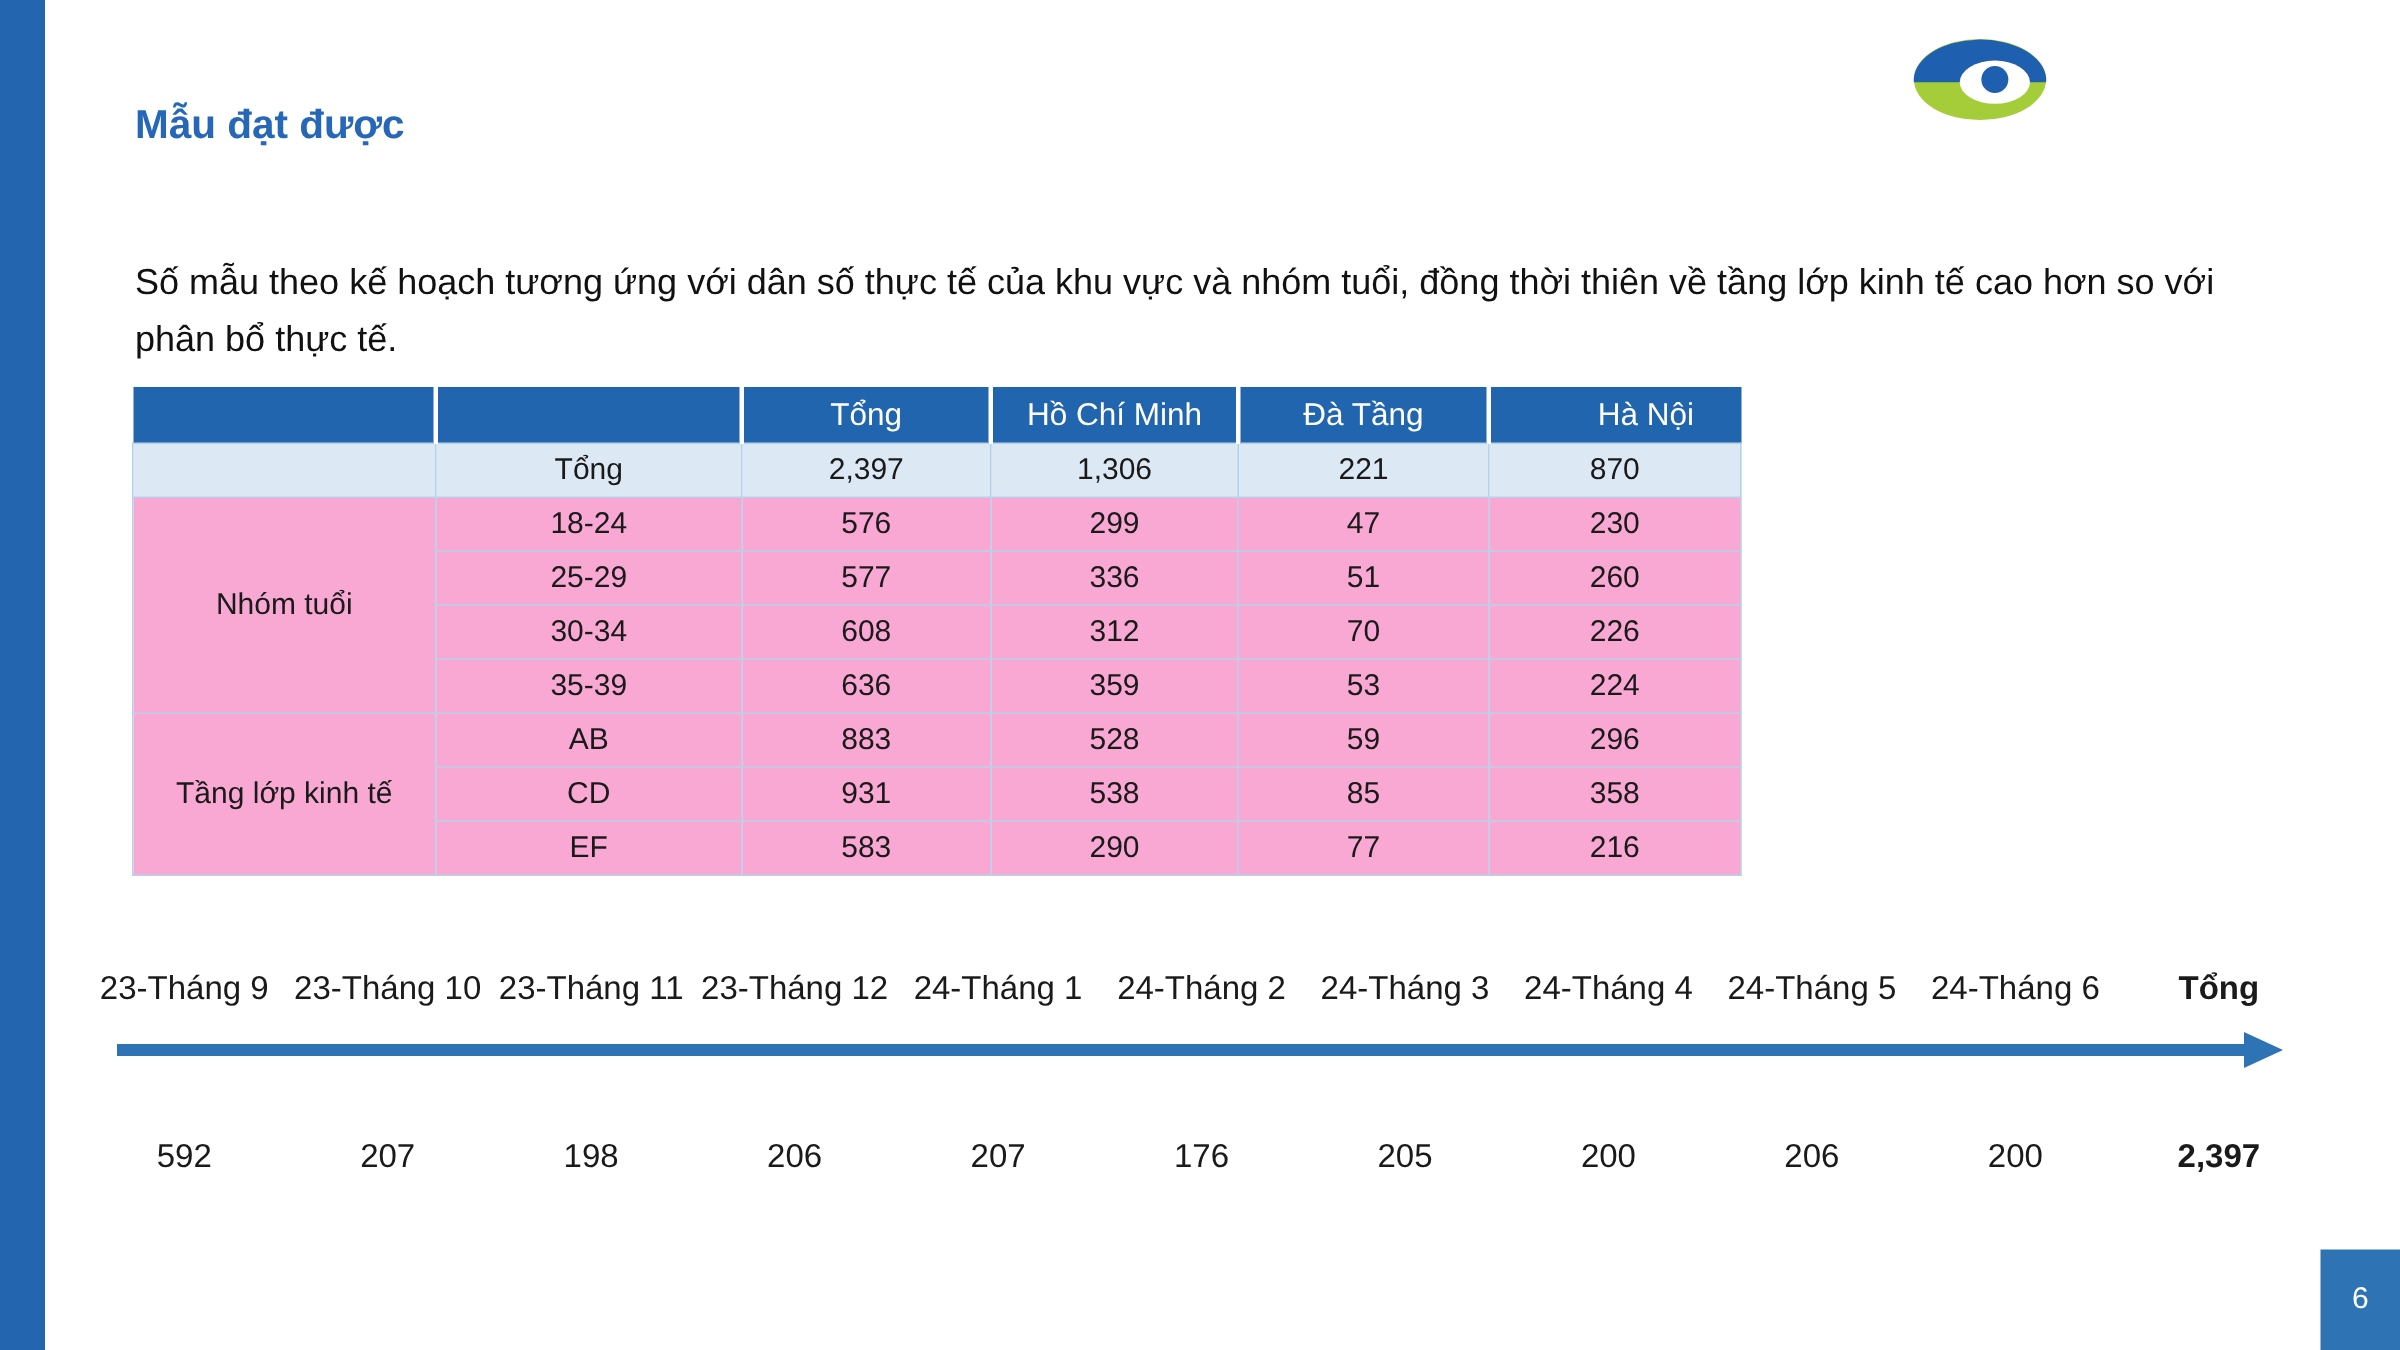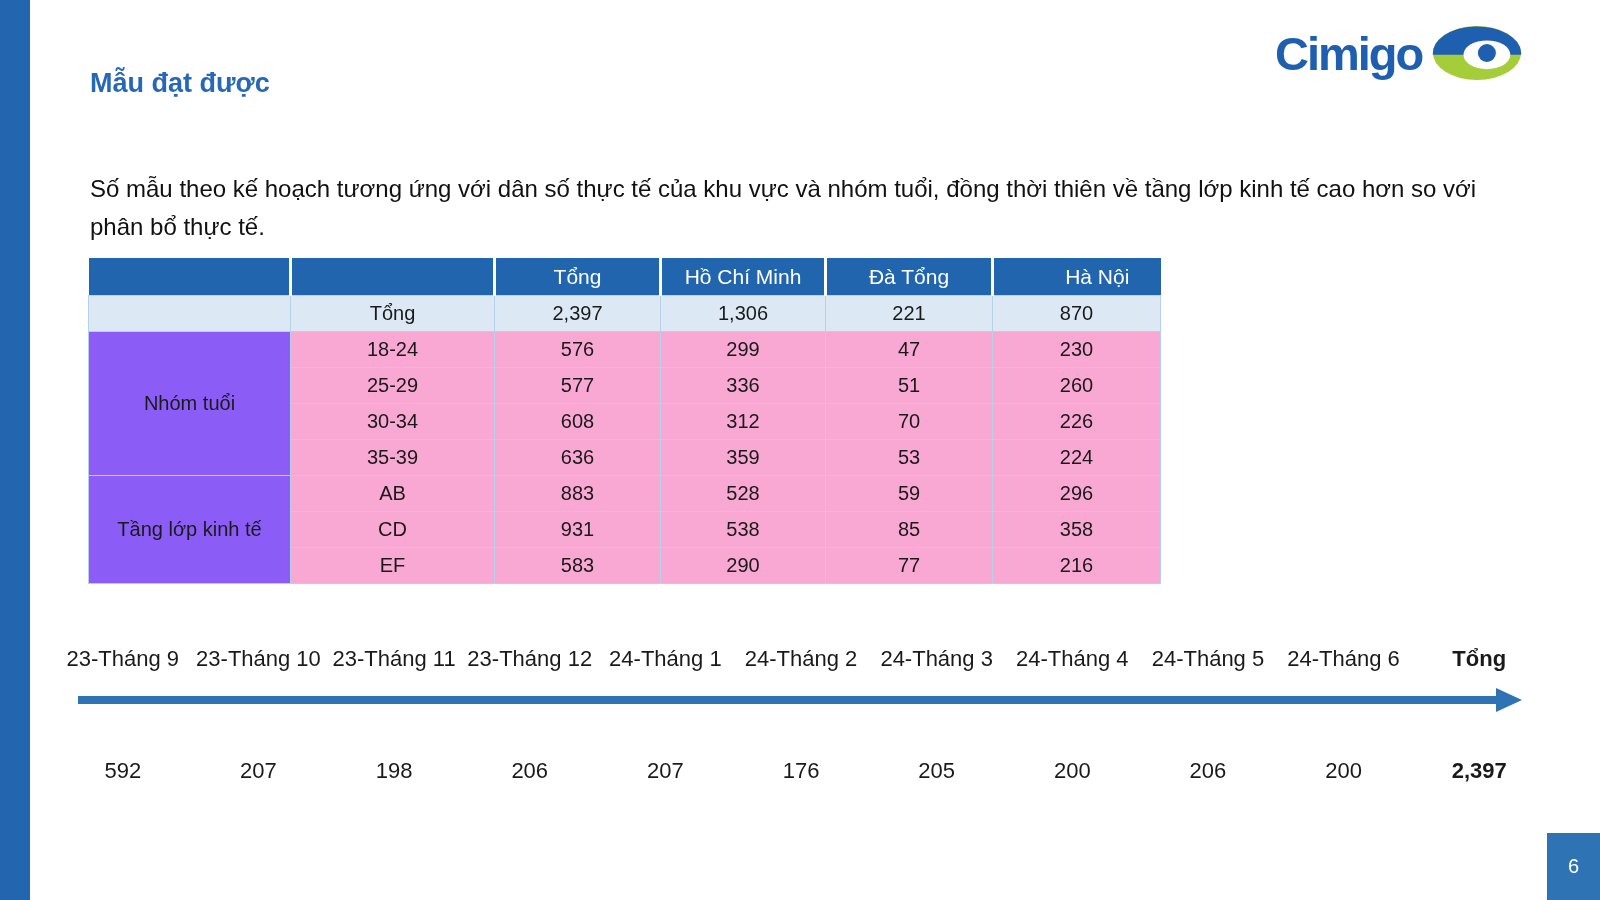--- a/index.html
+++ b/index.html
@@ -21,21 +21,21 @@
   .sample-table th,.sample-table td{padding:0;vertical-align:middle;text-align:center;}
   .sample-table thead th{
     background:var(--header-blue);color:#ffffff;font-weight:400;font-size:21px;height:37px;
     border-right:3px solid #ffffff;
   }
   .sample-table thead th:last-child{border-right:none;padding-left:40px;}
   .sample-table tbody td{
     height:35px;font-size:20px;background:#f9a8d4;border:1px solid var(--border-light);
   }
   .sample-table tr.total-row td{background:var(--row-light);}
-  .sample-table td.group-label{background:#8b5cf6;margin-left:24px;}
+  .sample-table td.group-label{background:#f9a8d4;margin-left:24px;}
 
   
   .timeline-labels,.timeline-values{
     position:absolute;left:55px;width:1492px;display:flex;
   }
   .timeline-labels{top:646px;}
   .timeline-values{top:758px;}
   .tl-cell{flex:1 1 0;text-align:center;font-size:22px;white-space:nowrap;}
   .tl-bold{font-weight:bold;}
 
@@ -52,21 +52,20 @@
   }
 </style>
 </head>
 <body>
 
 <div class="side-stripe"></div>
 
 <h1 class="slide-title">Mẫu đạt được</h1>
 
 <div class="logo">
-  <span class="logo-text">Cimigo</span>
   <svg class="logo-mark" width="90" height="58" viewBox="0 0 100 62">
     <ellipse cx="50" cy="31" rx="49" ry="30" fill="#A5CD39"></ellipse>
     <path d="M1,33 A49,30 0 0 1 99,30 L99,33 Z" fill="#1E5FB0"></path>
     <ellipse cx="61" cy="33" rx="26" ry="16" fill="#ffffff"></ellipse>
     <circle cx="61" cy="31" r="10" fill="#1E5FB0"></circle>
   </svg>
 </div>
 
 <p class="body-text">Số mẫu theo kế hoạch tương ứng với dân số thực tế của khu vực và nhóm tuổi, đồng thời thiên về tầng lớp kinh tế cao hơn so với phân bổ thực tế.</p>
 
@@ -78,21 +77,21 @@
     <col style="width:165px">
       <col style="width:167px">
       <col style="width:168px">
   </colgroup>
   <thead>
     <tr>
       <th></th>
       <th></th>
       <th>Tổng</th>
       <th>Hồ Chí Minh</th>
-      <th>Đà Tổng</th>
+      <th>Đà Tầng</th>
       <th>Hà Nội</th>
     </tr>
   </thead>
   <tbody>
     <tr class="total-row">
       <td></td>
       <td>Tổng</td>
       <td>2,397</td>
       <td>1,306</td>
       <td>221</td>

